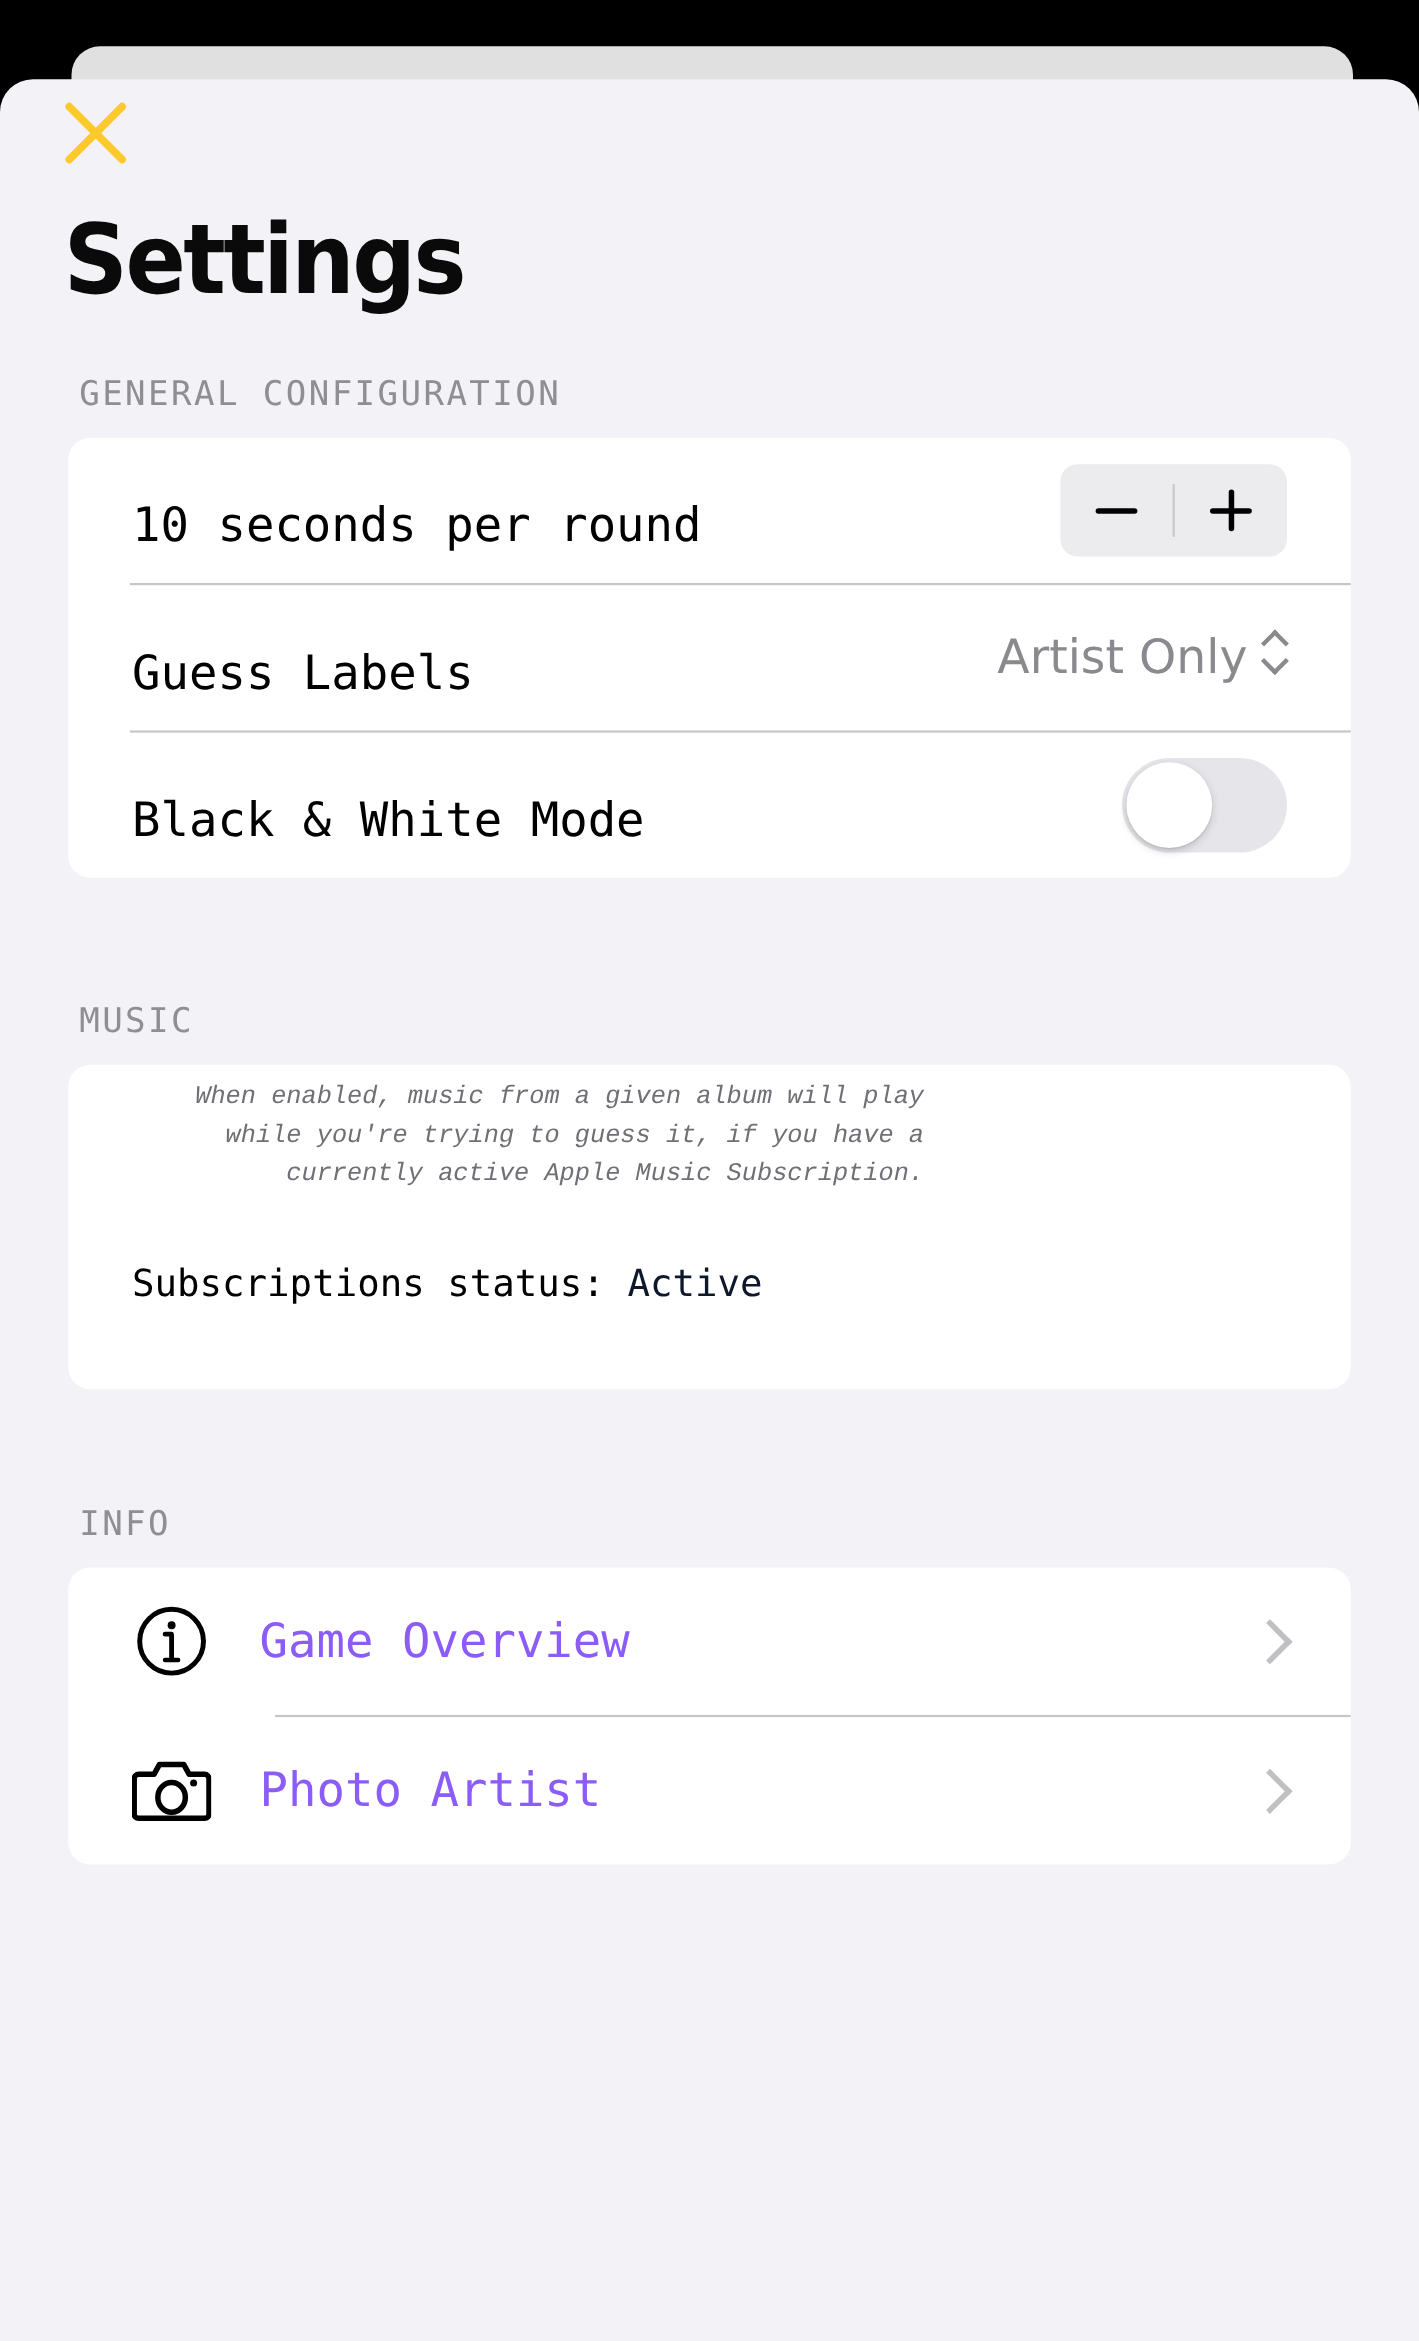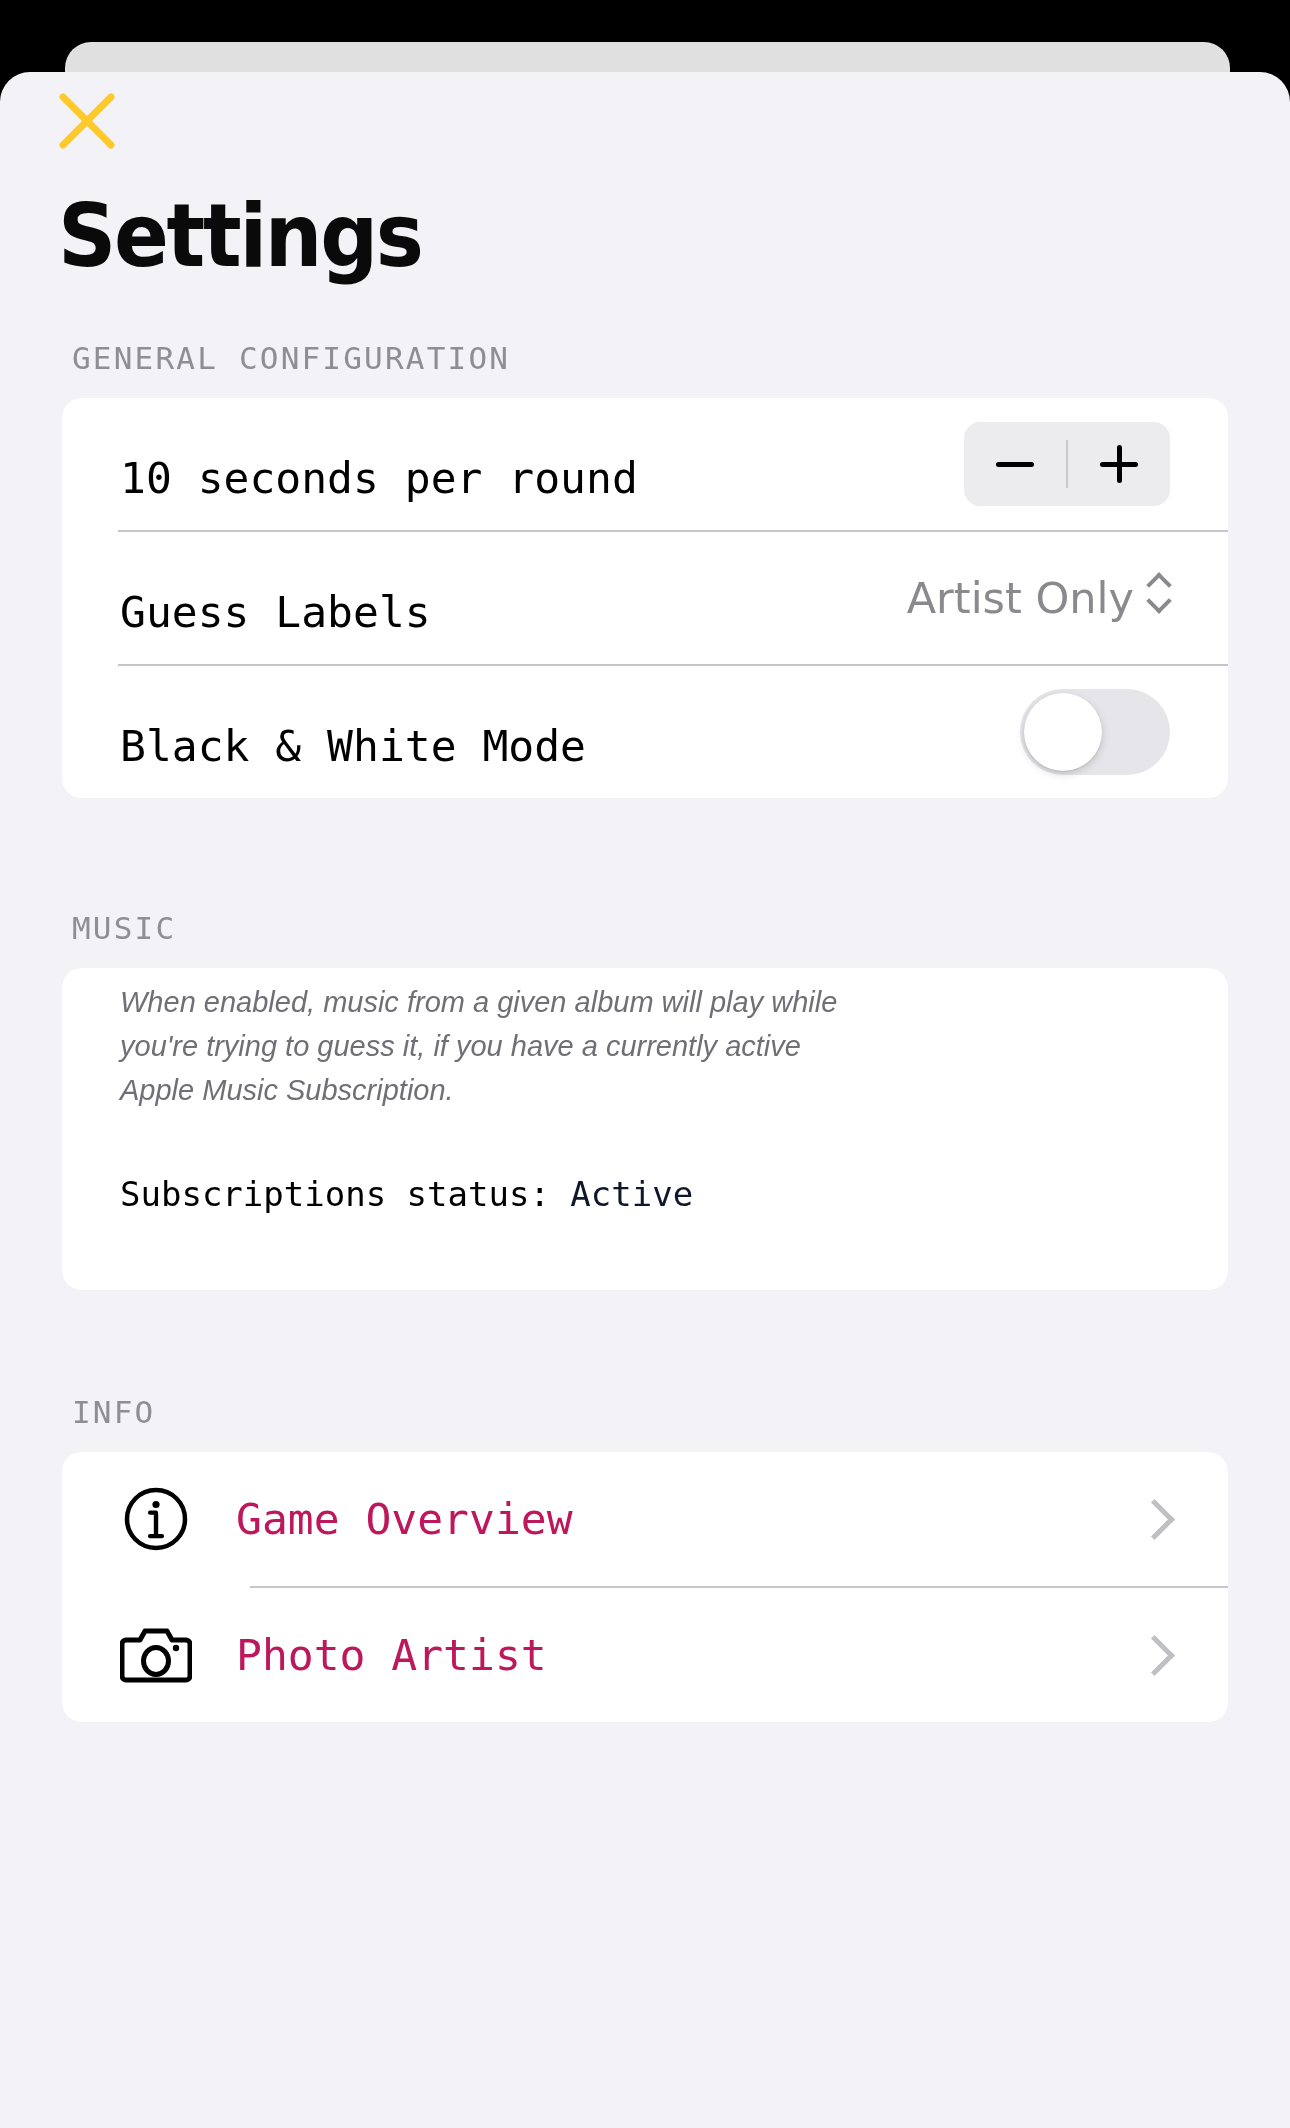--- a/index.html
+++ b/index.html
@@ -222,27 +222,28 @@
     box-shadow: 0 3px 8px rgba(0,0,0,0.16), 0 1px 2px rgba(0,0,0,0.10);
   }
   .toggle.off .knob { left: 4px; }
   .toggle.on  .knob { left: 68px; }
 
   
   .desc-block {
     padding: 0 58px 0 58px;
   }
   .desc-text {
-    font-family: Liberation Sans, sans-serif;
+    font-family: Liberation Mono, monospace;
     font-style: italic;
-    font-size: 29px;
+    font-size: 23px;
     line-height: 1.52;
     color: #6f6f76;
     padding-top: 12px;
     max-width: 720px;
+    text-align: right;
   }
   .status-line {
     font-family: "DejaVu Sans Mono", monospace;
     font-size: 34px;
     color: #000000;
     padding-top: 62px;
     padding-bottom: 76px;
   }
   .status-value { color: #0f172a; }
 
@@ -260,21 +261,21 @@
     height: 72px;
     flex: none;
     display: flex;
     align-items: center;
     justify-content: center;
     margin-right: 44px;
   }
   .info-label {
     font-family: "DejaVu Sans Mono", monospace;
     font-size: 43px;
-    color: #be185d;
+    color: #8b5cf6;
     flex: 1;
   }
   .chevron-right {
     width: 24px;
     height: 42px;
     position: relative;
     flex: none;
     margin-right: 8px;
   }
   .chevron-right::before {

